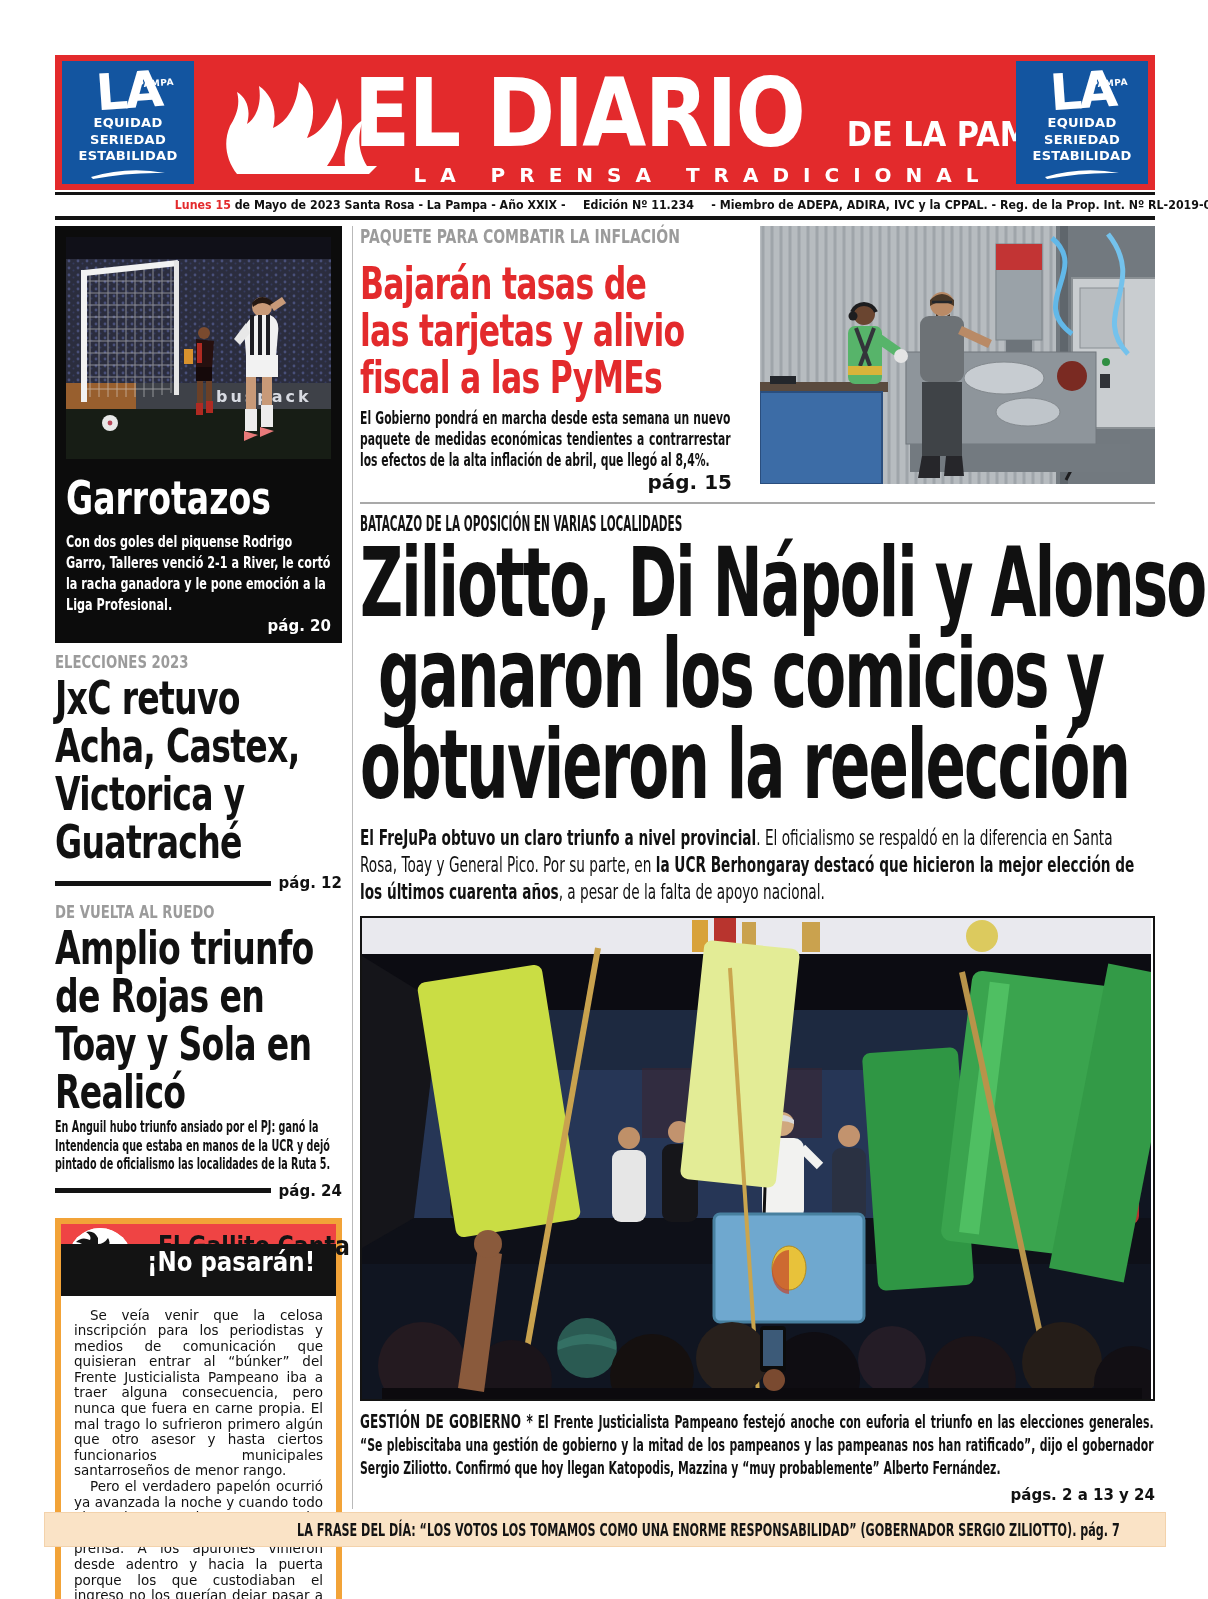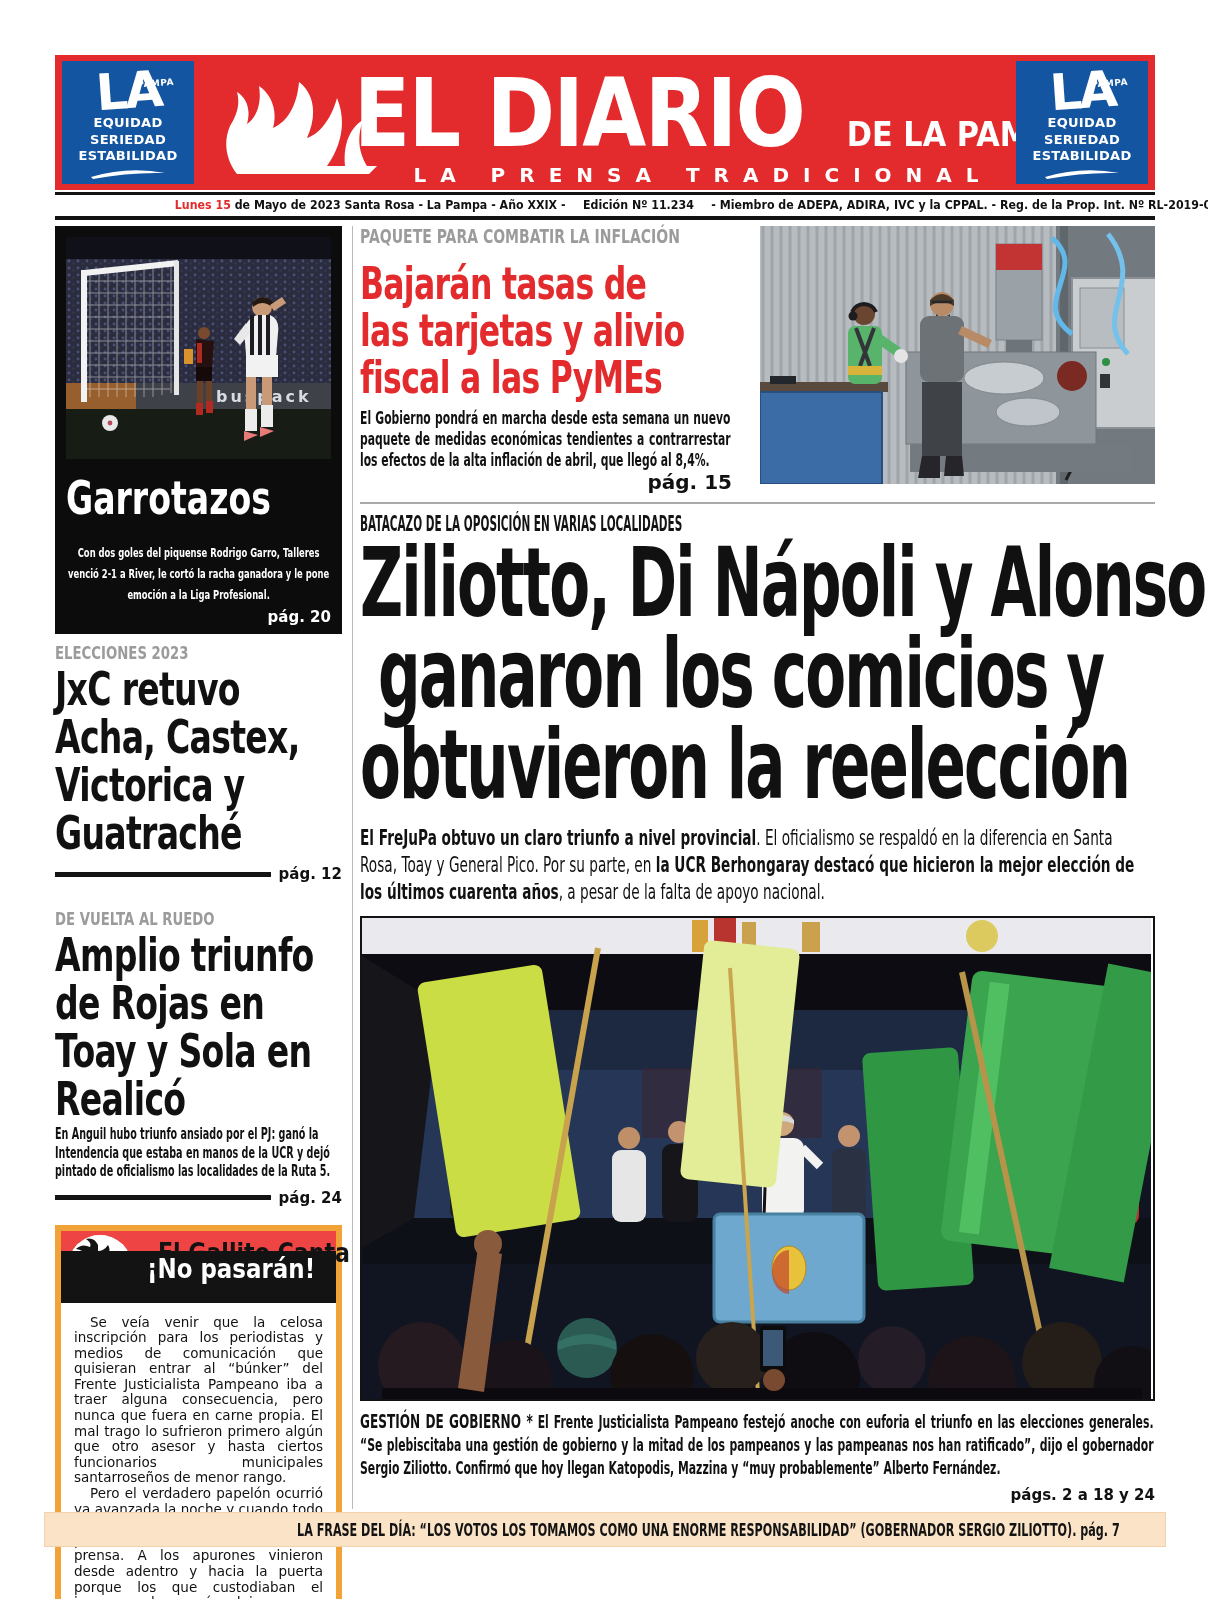--- a/index.html
+++ b/index.html
@@ -51,21 +51,21 @@
   .kicker { color:#9B9B9B; font-weight:bold; font-size:17px; line-height:20px; white-space:nowrap; }
   .kicker-black { color:#131313; font-weight:bold; font-size:21px; line-height:24px; white-space:nowrap; }
   .pagerule { display:flex; align-items:center; gap:8px; margin:8px 0 10px; }
   .pagerule .bar { flex:1; height:5px; background:#131313; }
   .pagerule .pref { font-weight:bold; font-size:15px; white-space:nowrap; }
   .pref-r { text-align:right; font-weight:bold; font-size:20px; }
 
   
   .sports-box { background:#0c0c0c; color:#fff; padding:11px 11px 8px; }
   .sports-headline { font-size:46px; line-height:50px; font-weight:bold; margin-top:10px; white-space:nowrap; }
-  .sports-summary { font-weight:bold; font-size:12px; line-height:21px; margin-top:20px;text-align:center; }
+  .sports-summary { font-weight:bold; font-size:16px; line-height:21px; margin-top:8px; }
   .sports-pref { text-align:right; font-weight:bold; font-size:15px; margin-top:2px; }
   .left-story { margin-top:9px; }
   .left-headline { font-size:46px; line-height:48px; font-weight:bold; letter-spacing:-1px; margin-top:2px; }
   .left-summary { font-weight:bold; font-size:16px; line-height:18.5px; margin-top:2px; }
 
   .gallito { margin-top:8px; flex:1; border:6px solid #F2A338; background:#fff; display:flex; flex-direction:column; }
   .g-head { position:relative; background:#ef4444; height:72px; flex:none; }
   .g-logo { position:absolute; left:7px; top:4px; width:64px; height:64px; background:#fff; border-radius:50%; overflow:hidden; }
   .g-title { padding:8px 0 0 80px; text-align:center; font-weight:bold; font-size:26px; line-height:28px; color:#131313; white-space:nowrap; }
   .g-band { position:absolute; left:0; right:0; bottom:0; height:52px; background:#131313; color:#fff; font-weight:bold; font-size:27px; line-height:36px; padding-left:86px; white-space:nowrap; }
@@ -224,21 +224,21 @@
           </div>
         <h2 class="left-headline">
             <span class="sqz sx72">JxC retuvo Acha, Castex, Victorica y Guatraché</span>
           </h2>
         <div class="pagerule">
           <div class="bar"></div>
             <span class="pref">pág. 12</span>
         </div>
       </div>
 
-      <div class="left-story" style="margin-top:16px;">
+      <div class="left-story" style="margin-top:0;">
         <div class="kicker">
             <span class="sqz sx78">DE VUELTA AL RUEDO</span>
           </div>
         <h2 class="left-headline">
             <span class="sqz sx72">Amplio triunfo de Rojas en Toay y Sola en Realicó</span>
           </h2>
         <div class="left-summary">
             <span class="sqz sx60">En Anguil hubo triunfo ansiado por el PJ: ganó la Intendencia que estaba en manos de la UCR y dejó pintado de oficialismo las localidades de la Ruta 5.</span>
           </div>
         <div class="pagerule">
@@ -481,21 +481,21 @@
               <rect x="401" y="412" width="20" height="36" fill="#3c5a78"></rect>
               <circle cx="412" cy="462" r="11" fill="#7a4a30"></circle>
             </g>
           </g>
         </svg>
       </div>
 
       <div class="caption">
         <span class="sqz sx62"><span class="ck">GESTIÓN DE GOBIERNO *</span><span> El Frente Justicialista Pampeano festejó anoche con euforia el triunfo en las elecciones generales. “Se plebiscitaba una gestión de gobierno y la mitad de los pampeanos y las pampeanas nos han ratificado”, dijo el gobernador Sergio Ziliotto. Confirmó que hoy llegan Katopodis, Mazzina y “muy probablemente” Alberto Fernández.</span></span>
       </div>
-      <div class="pagesref">págs. 2 a 18 y 24</div>
+      <div class="pagesref">págs. 2 a 13 y 24</div>
     </div>
   </div>
 
   <div class="footer-band">
     <span class="ctr" style="transform:scaleX(.62);">LA FRASE DEL DÍA: “LOS VOTOS LOS TOMAMOS COMO UNA ENORME RESPONSABILIDAD” (GOBERNADOR SERGIO ZILIOTTO). pág. 7</span>
   </div>
 
 </div>
 
 </body></html>

